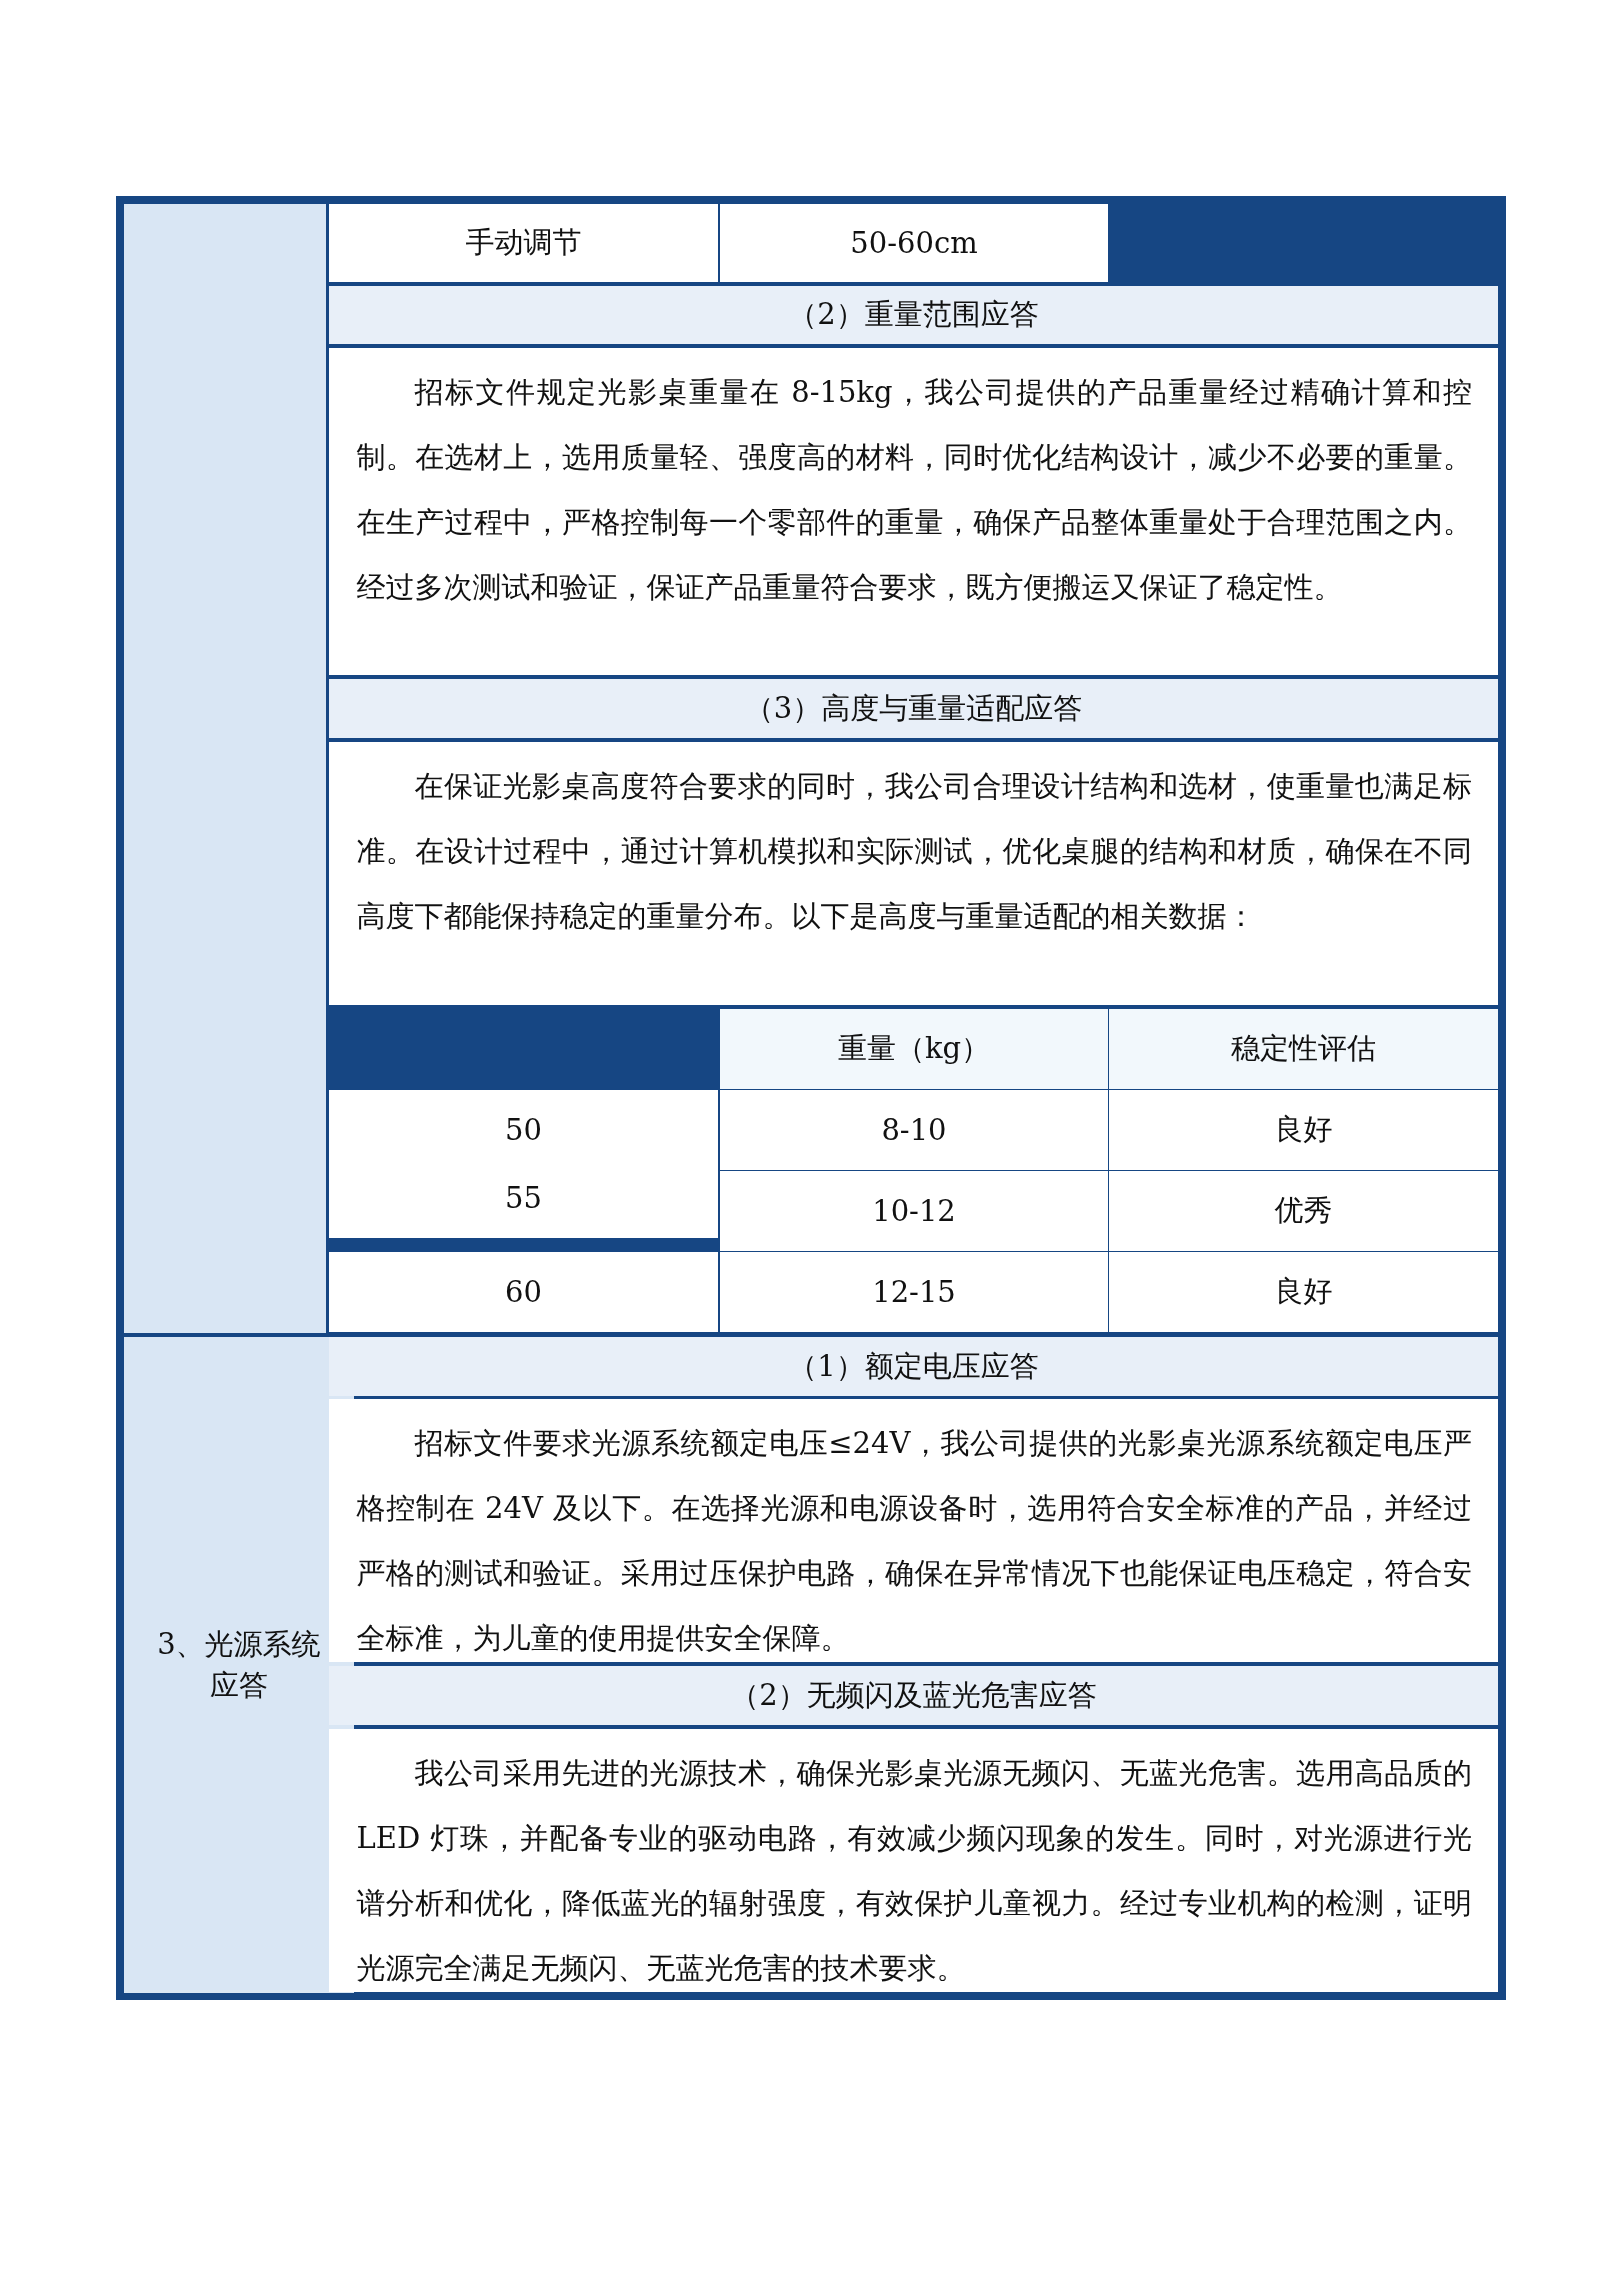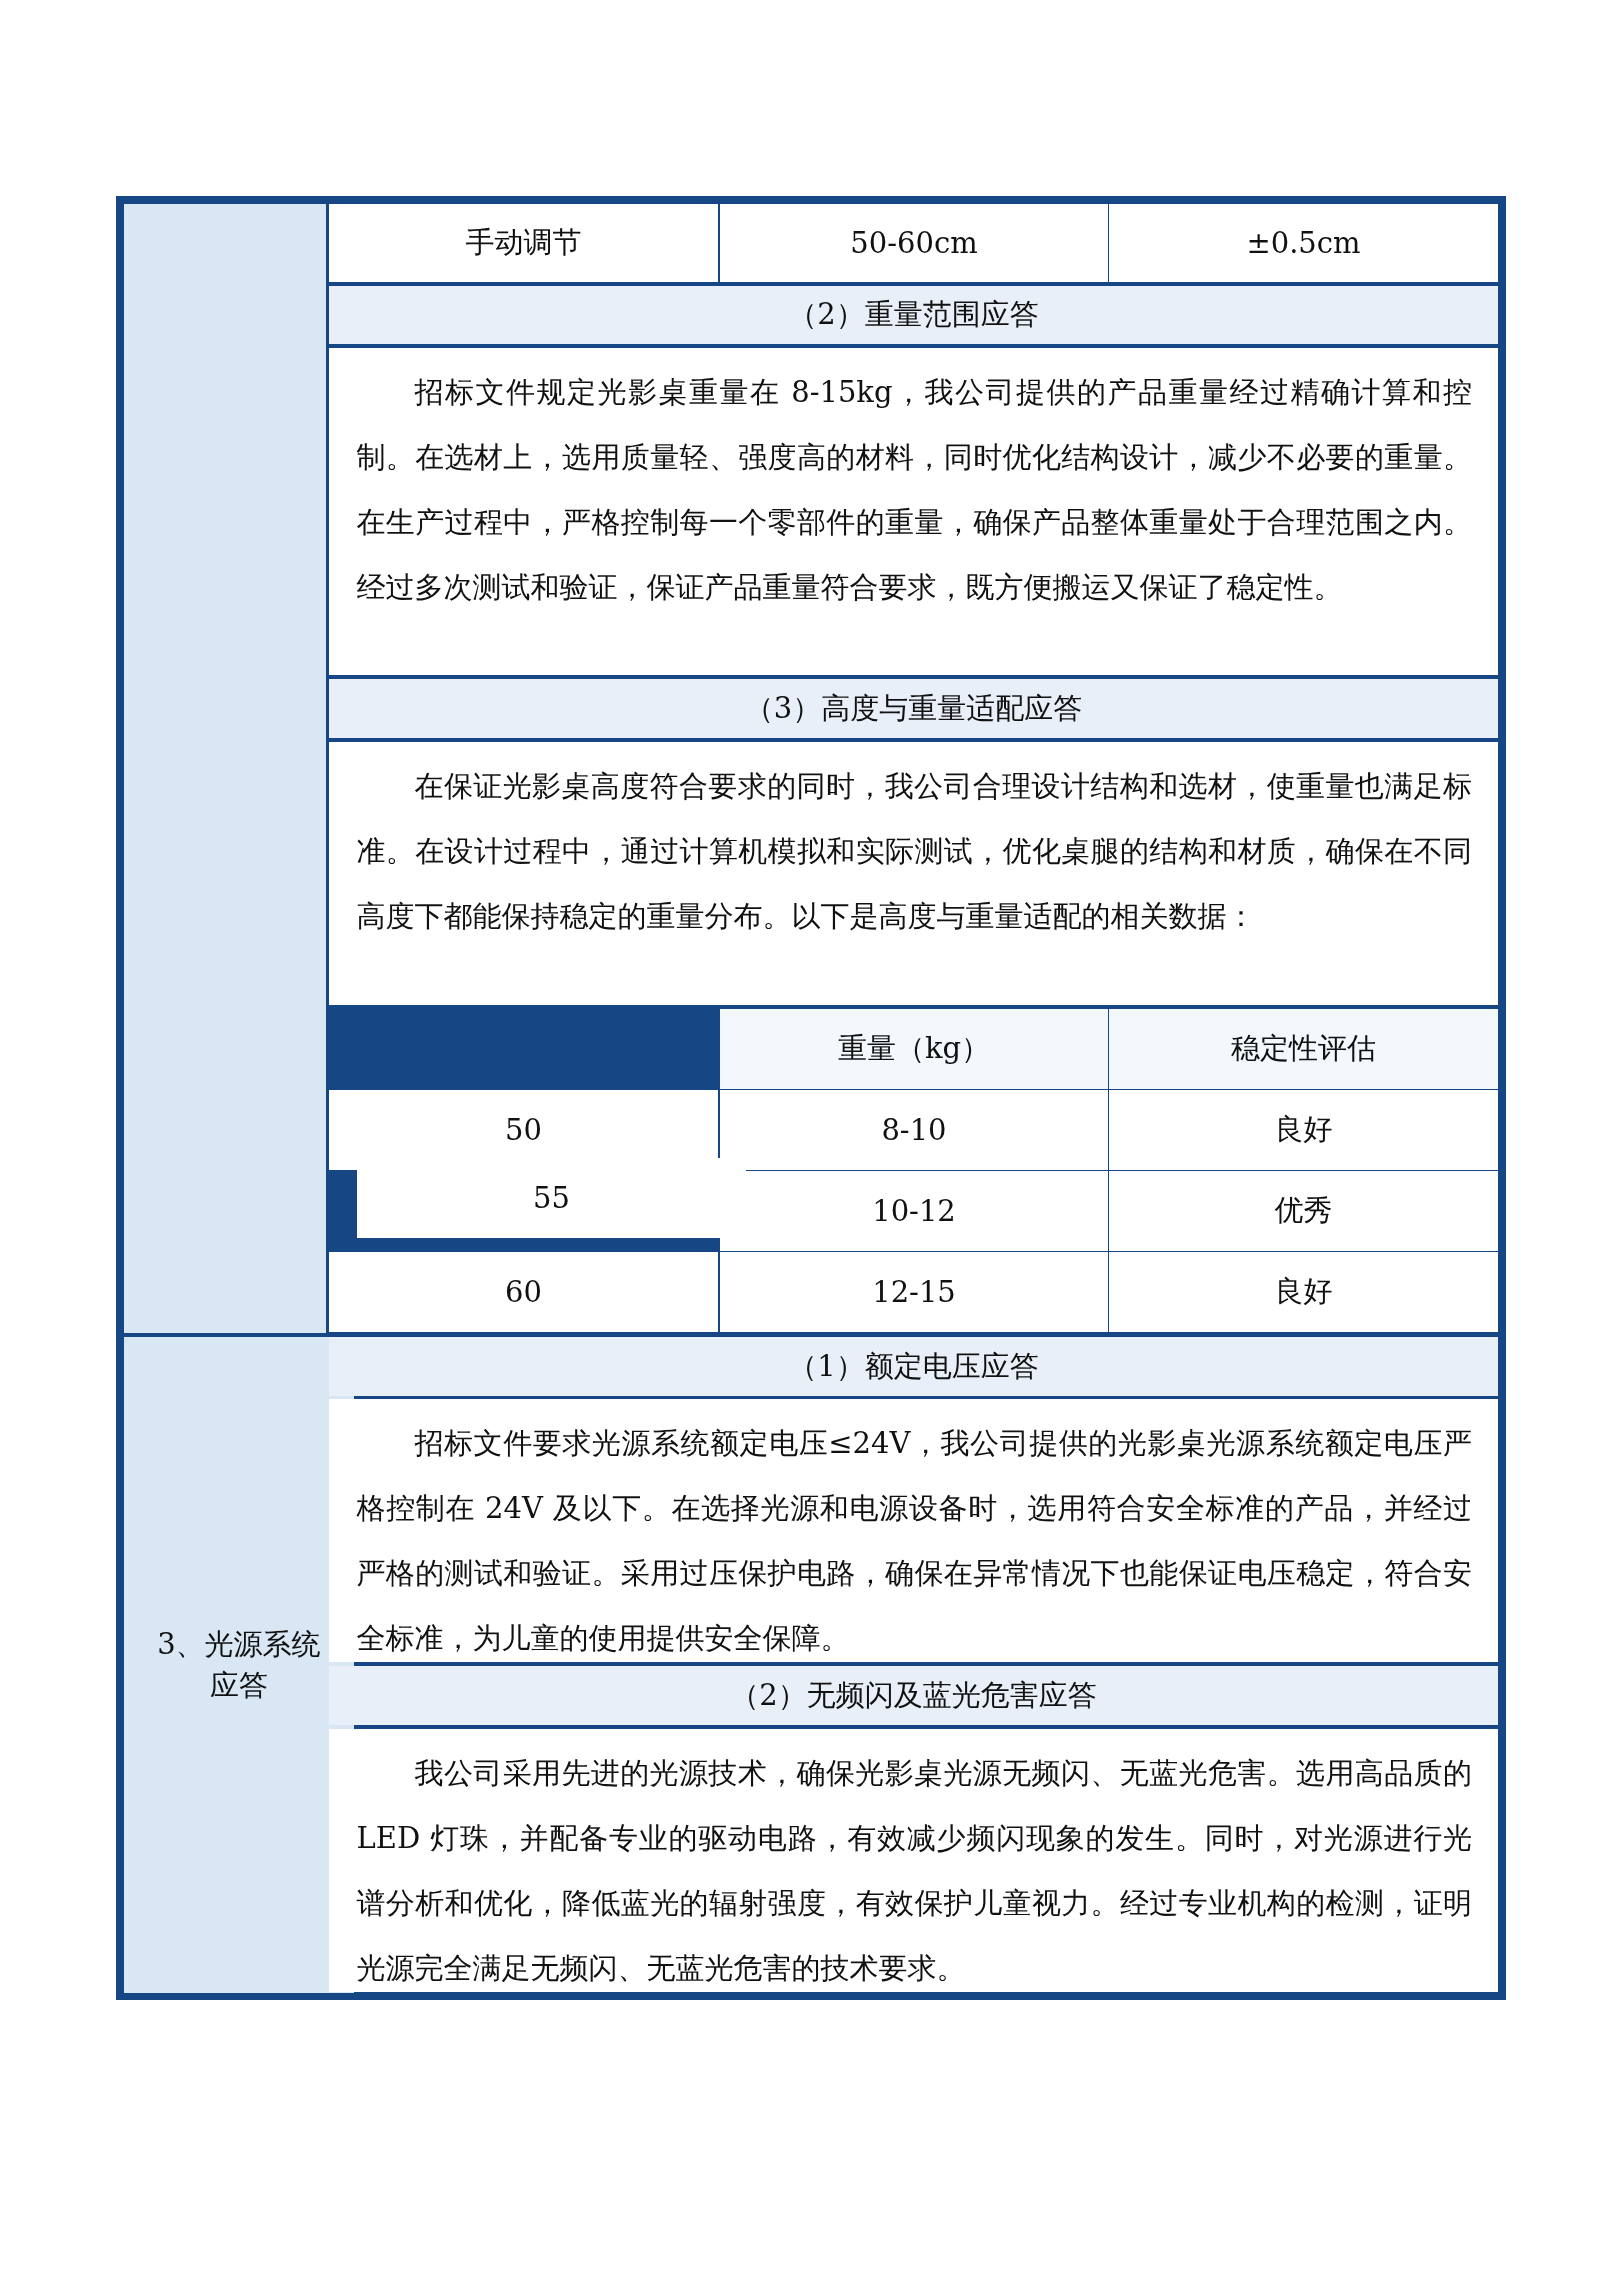--- a/index.html
+++ b/index.html
@@ -25,23 +25,20 @@
 <div class="frame">
 
   <div class="abs leftcol" style="left:7.9px; top:7.9px; width:202px; height:1129px;"></div>
 
   <div class="abs cell" style="left:213px; top:7.9px; width:389px; height:78px;">
     <span>手动调节</span>
   </div>
   <div class="abs cell" style="left:604px; top:7.9px; width:388px; height:78px;">
     <span>50-60cm</span>
   </div>
-  <div class="abs cell" style="left:993px; top:7.9px; width:389px; height:78px;">
-    <span>±0.5cm</span>
-  </div>
 
   <div class="abs hdr" style="left:213px; top:90px; width:1169px; height:58px;">
     <span>（2）重量范围应答</span>
   </div>
   <div class="abs para" style="left:213px; top:152px; width:1169px; height:327px;">
     <p>招标文件规定光影桌重量在 8-15kg，我公司提供的产品重量经过精确计算和控制。在选材上，选用质量轻、强度高的材料，同时优化结构设计，减少不必要的重量。在生产过程中，严格控制每一个零部件的重量，确保产品整体重量处于合理范围之内。经过多次测试和验证，保证产品重量符合要求，既方便搬运又保证了稳定性。</p>
   </div>
 
   <div class="abs hdr" style="left:213px; top:483px; width:1169px; height:59px;">
     <span>（3）高度与重量适配应答</span>
@@ -60,21 +57,21 @@
   <div class="abs cell" style="left:213px; top:894px; width:389px; height:80px;">
     <span>50</span>
   </div>
   <div class="abs cell" style="left:604px; top:894px; width:388px; height:80px;">
     <span>8-10</span>
   </div>
   <div class="abs cell" style="left:993px; top:894px; width:389px; height:80px;">
     <span>良好</span>
   </div>
 
-  <div class="abs cell" style="left:213px; top:962px; width:389px; height:80px;margin-left:28px;">
+  <div class="abs cell" style="left:213px; top:962px; width:389px; height:80px;">
     <span>55</span>
   </div>
   <div class="abs cell" style="left:604px; top:975px; width:388px; height:80px;">
     <span>10-12</span>
   </div>
   <div class="abs cell" style="left:993px; top:975px; width:389px; height:80px;">
     <span>优秀</span>
   </div>
 
   <div class="abs cell" style="left:213px; top:1056px; width:389px; height:80px;">

